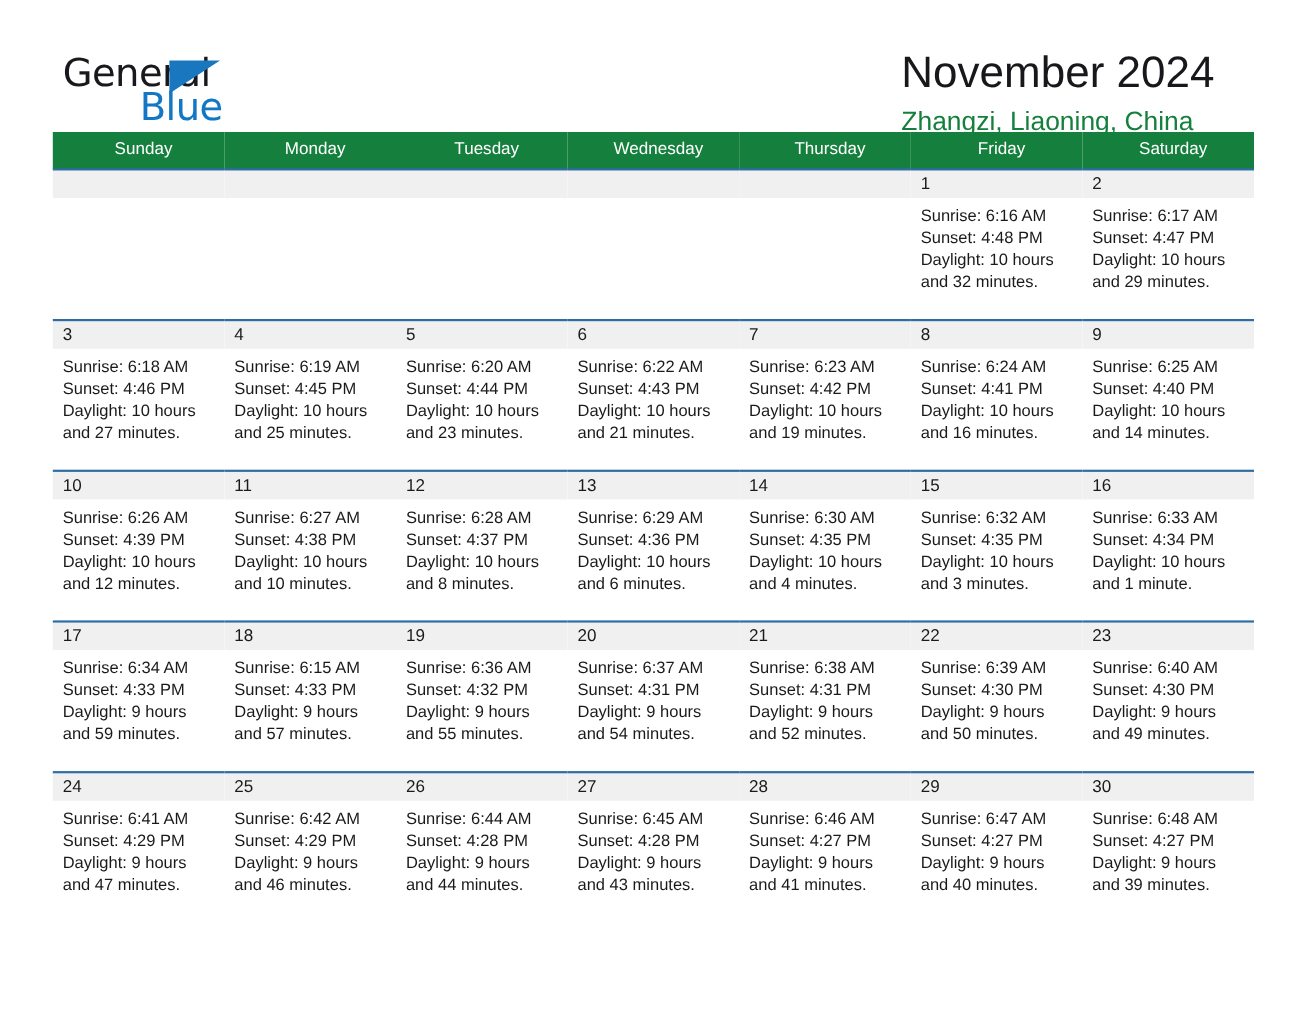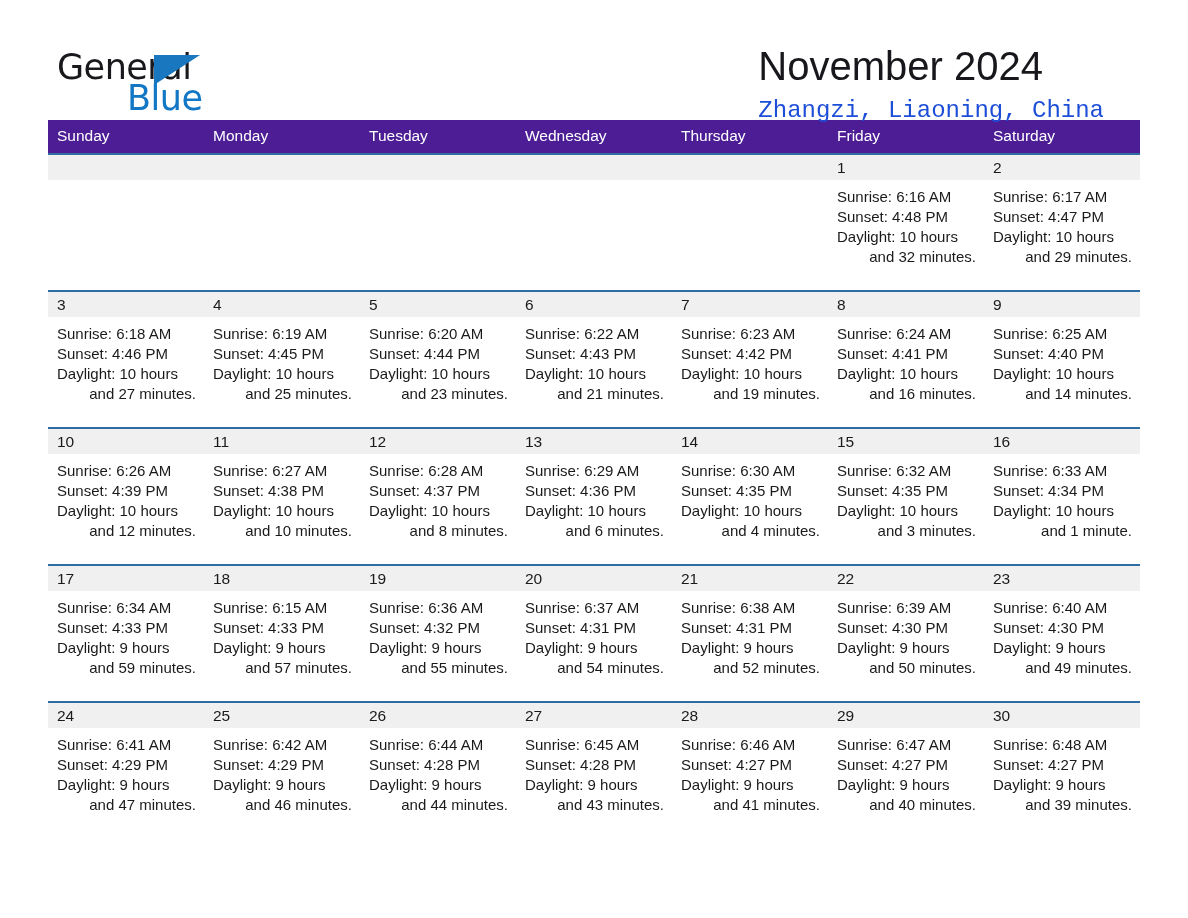--- a/index.html
+++ b/index.html
@@ -77,41 +77,41 @@
     font-weight: 400;
     color: #18171b;
     letter-spacing: 0px;
     font-family: "Liberation Sans", sans-serif;
   }
   .cal-subtitle {
     font-size: 24px;
     line-height: 30px;
     margin-top: 6px;
     font-weight: 400;
-    color: #1d4ed8;
-    font-family: Liberation Mono, monospace;
+    color: #15803d;
+    font-family: Liberation Sans, sans-serif;
   }
 
   
   .calendar {
     margin: 10px 48px 0 48px;
     width: 1092px;
     box-sizing: border-box;
   }
   table.cal-table {
     border-collapse: collapse;
     table-layout: fixed;
     width: 1092px;
   }
   table.cal-table th {
-    background: #4c1d95;
+    background: #15803d;
     color: #ffffff;
     font-size: 15.5px;
     font-weight: 400;
-    text-align: left;
+    text-align: center;
     padding: 7px 0 8px 9px;
     height: 16px;
     border: none;
     font-family: "Liberation Sans", sans-serif;
   }
   td.day-cell {
     width: 156px;
     height: 135px;
     vertical-align: top;
     padding: 0;
@@ -134,21 +134,20 @@
     padding: 7px 8px 0 9px;
     font-size: 15px;
     line-height: 20px;
     color: #1a1a1a;
   }
   .day-body div {
     white-space: nowrap;
   }
   .daylight-line2 {
     white-space: nowrap;
-    text-align: right;
   }
 </style>
 </head>
 <body>
 
 <div class="page">
 
   <div class="top">
     <div class="logo">
       <span class="logo-general">General</span>

